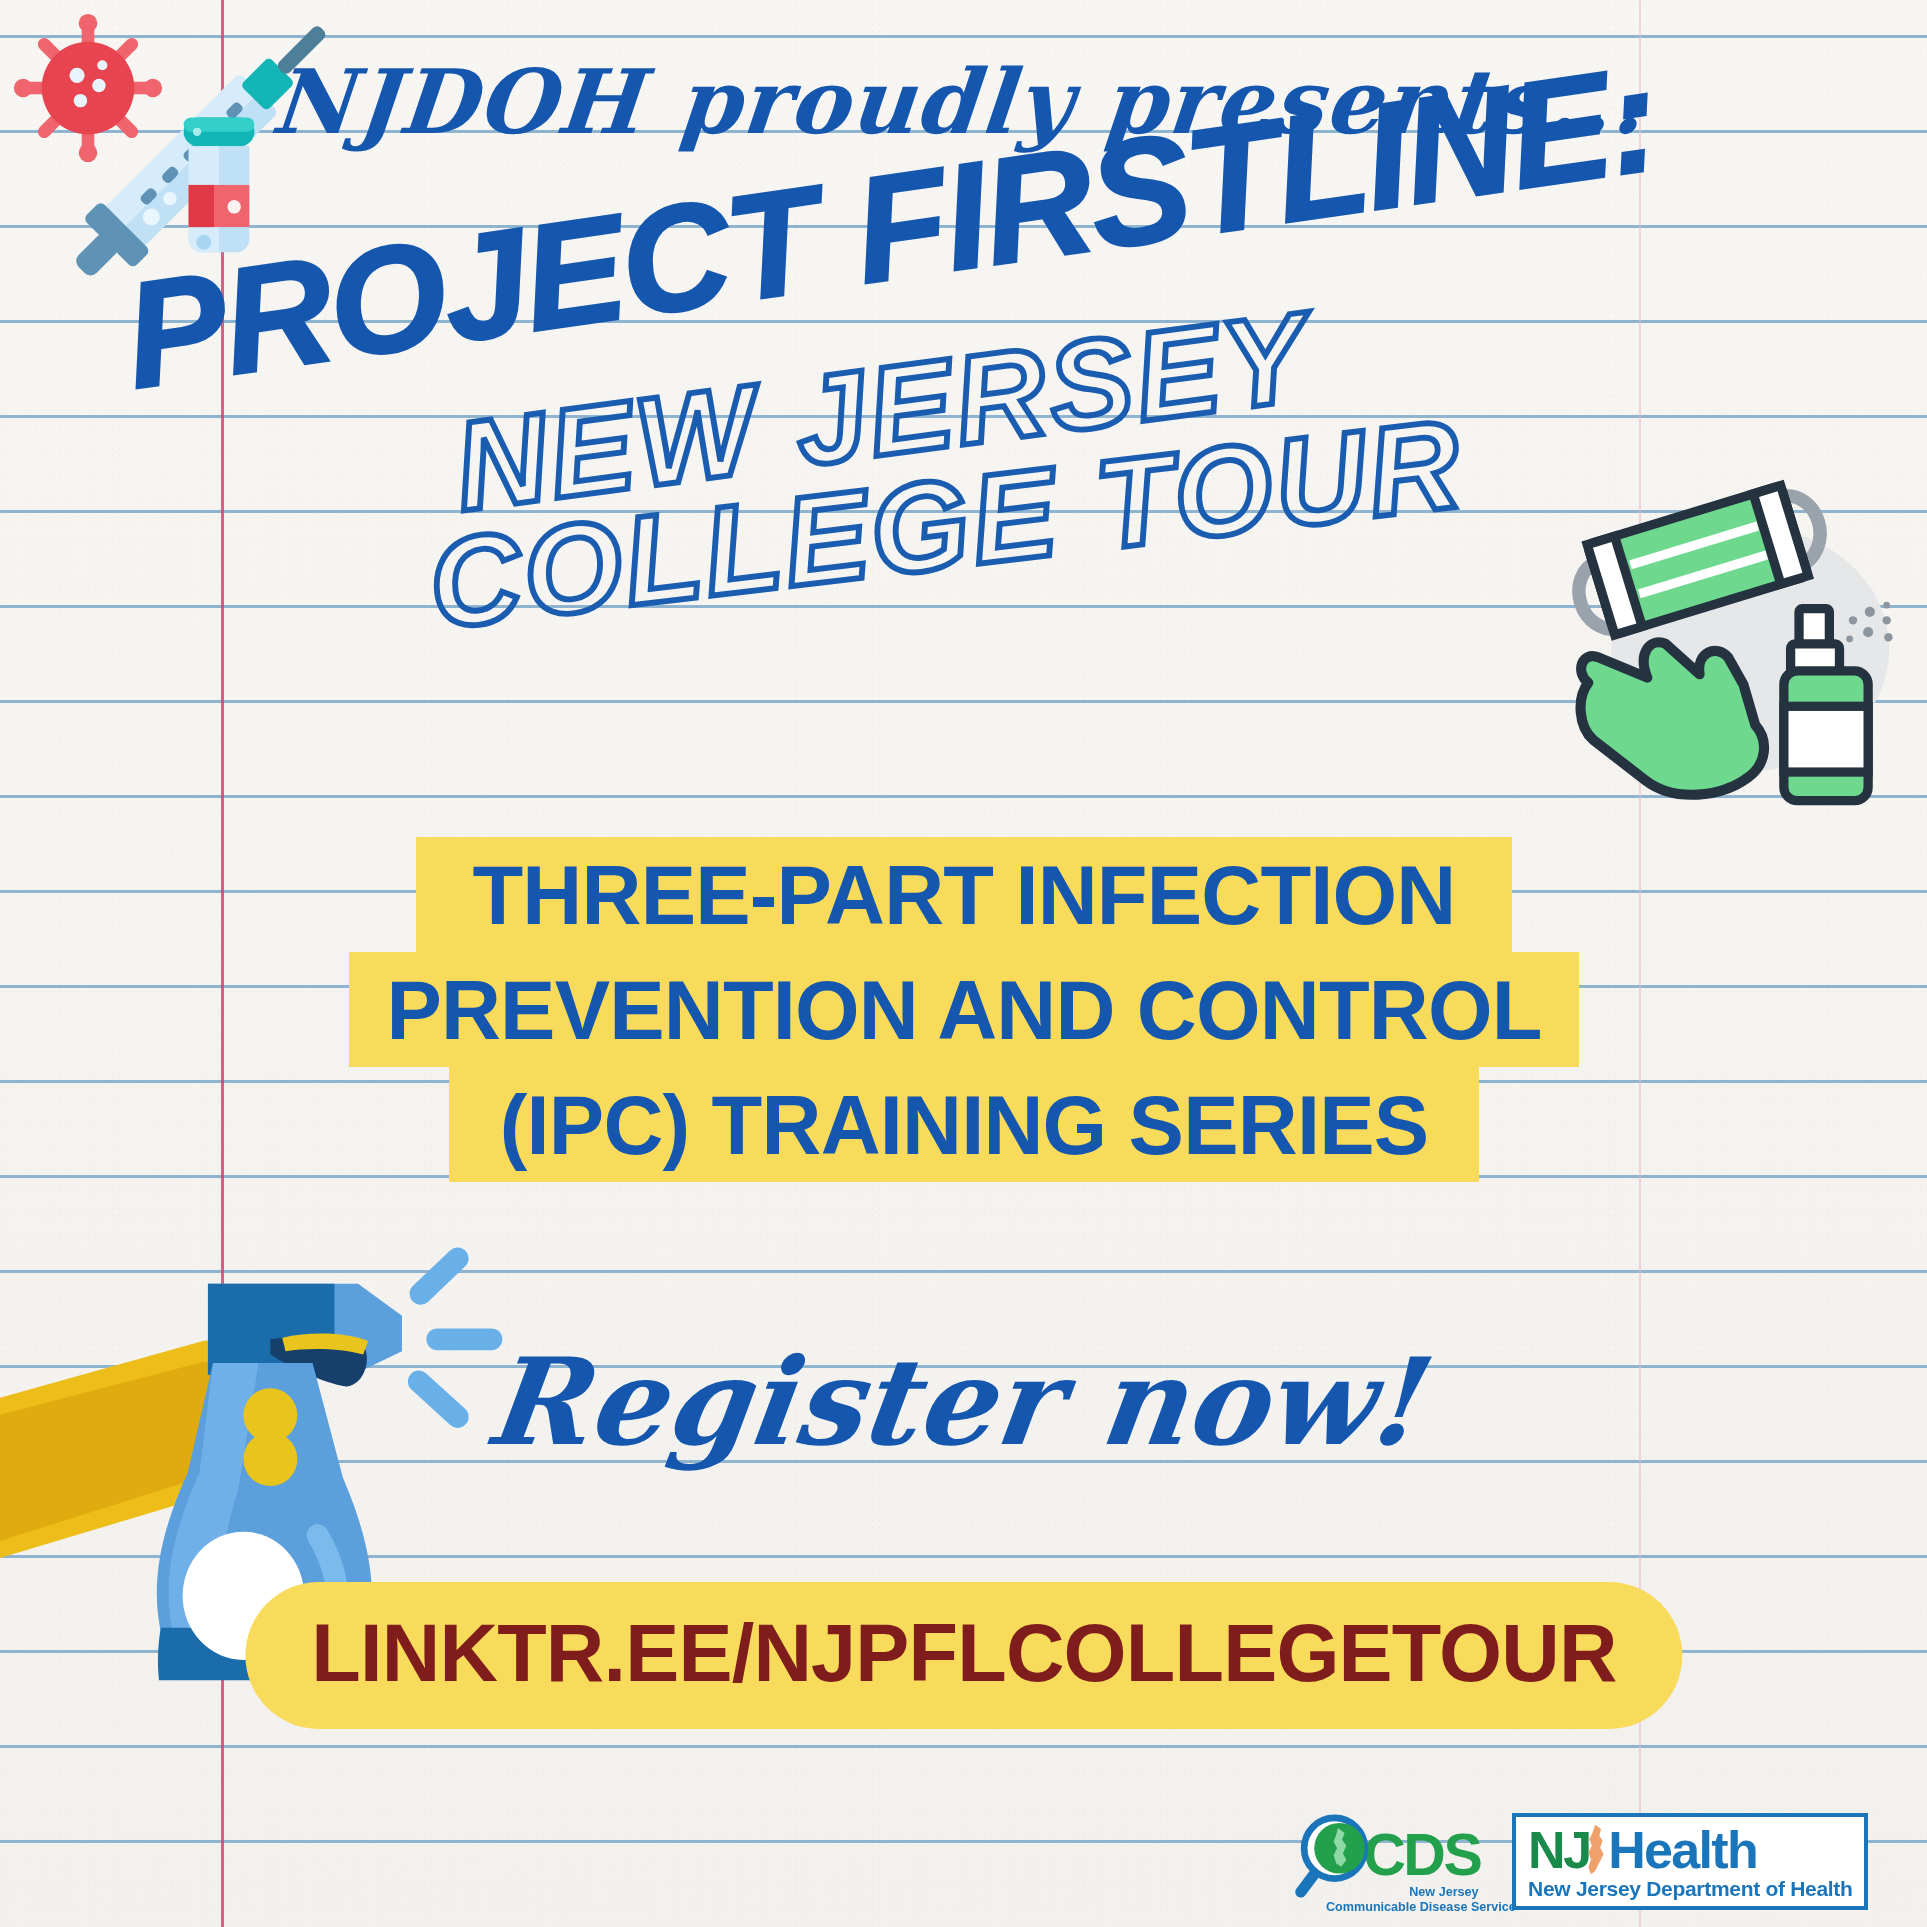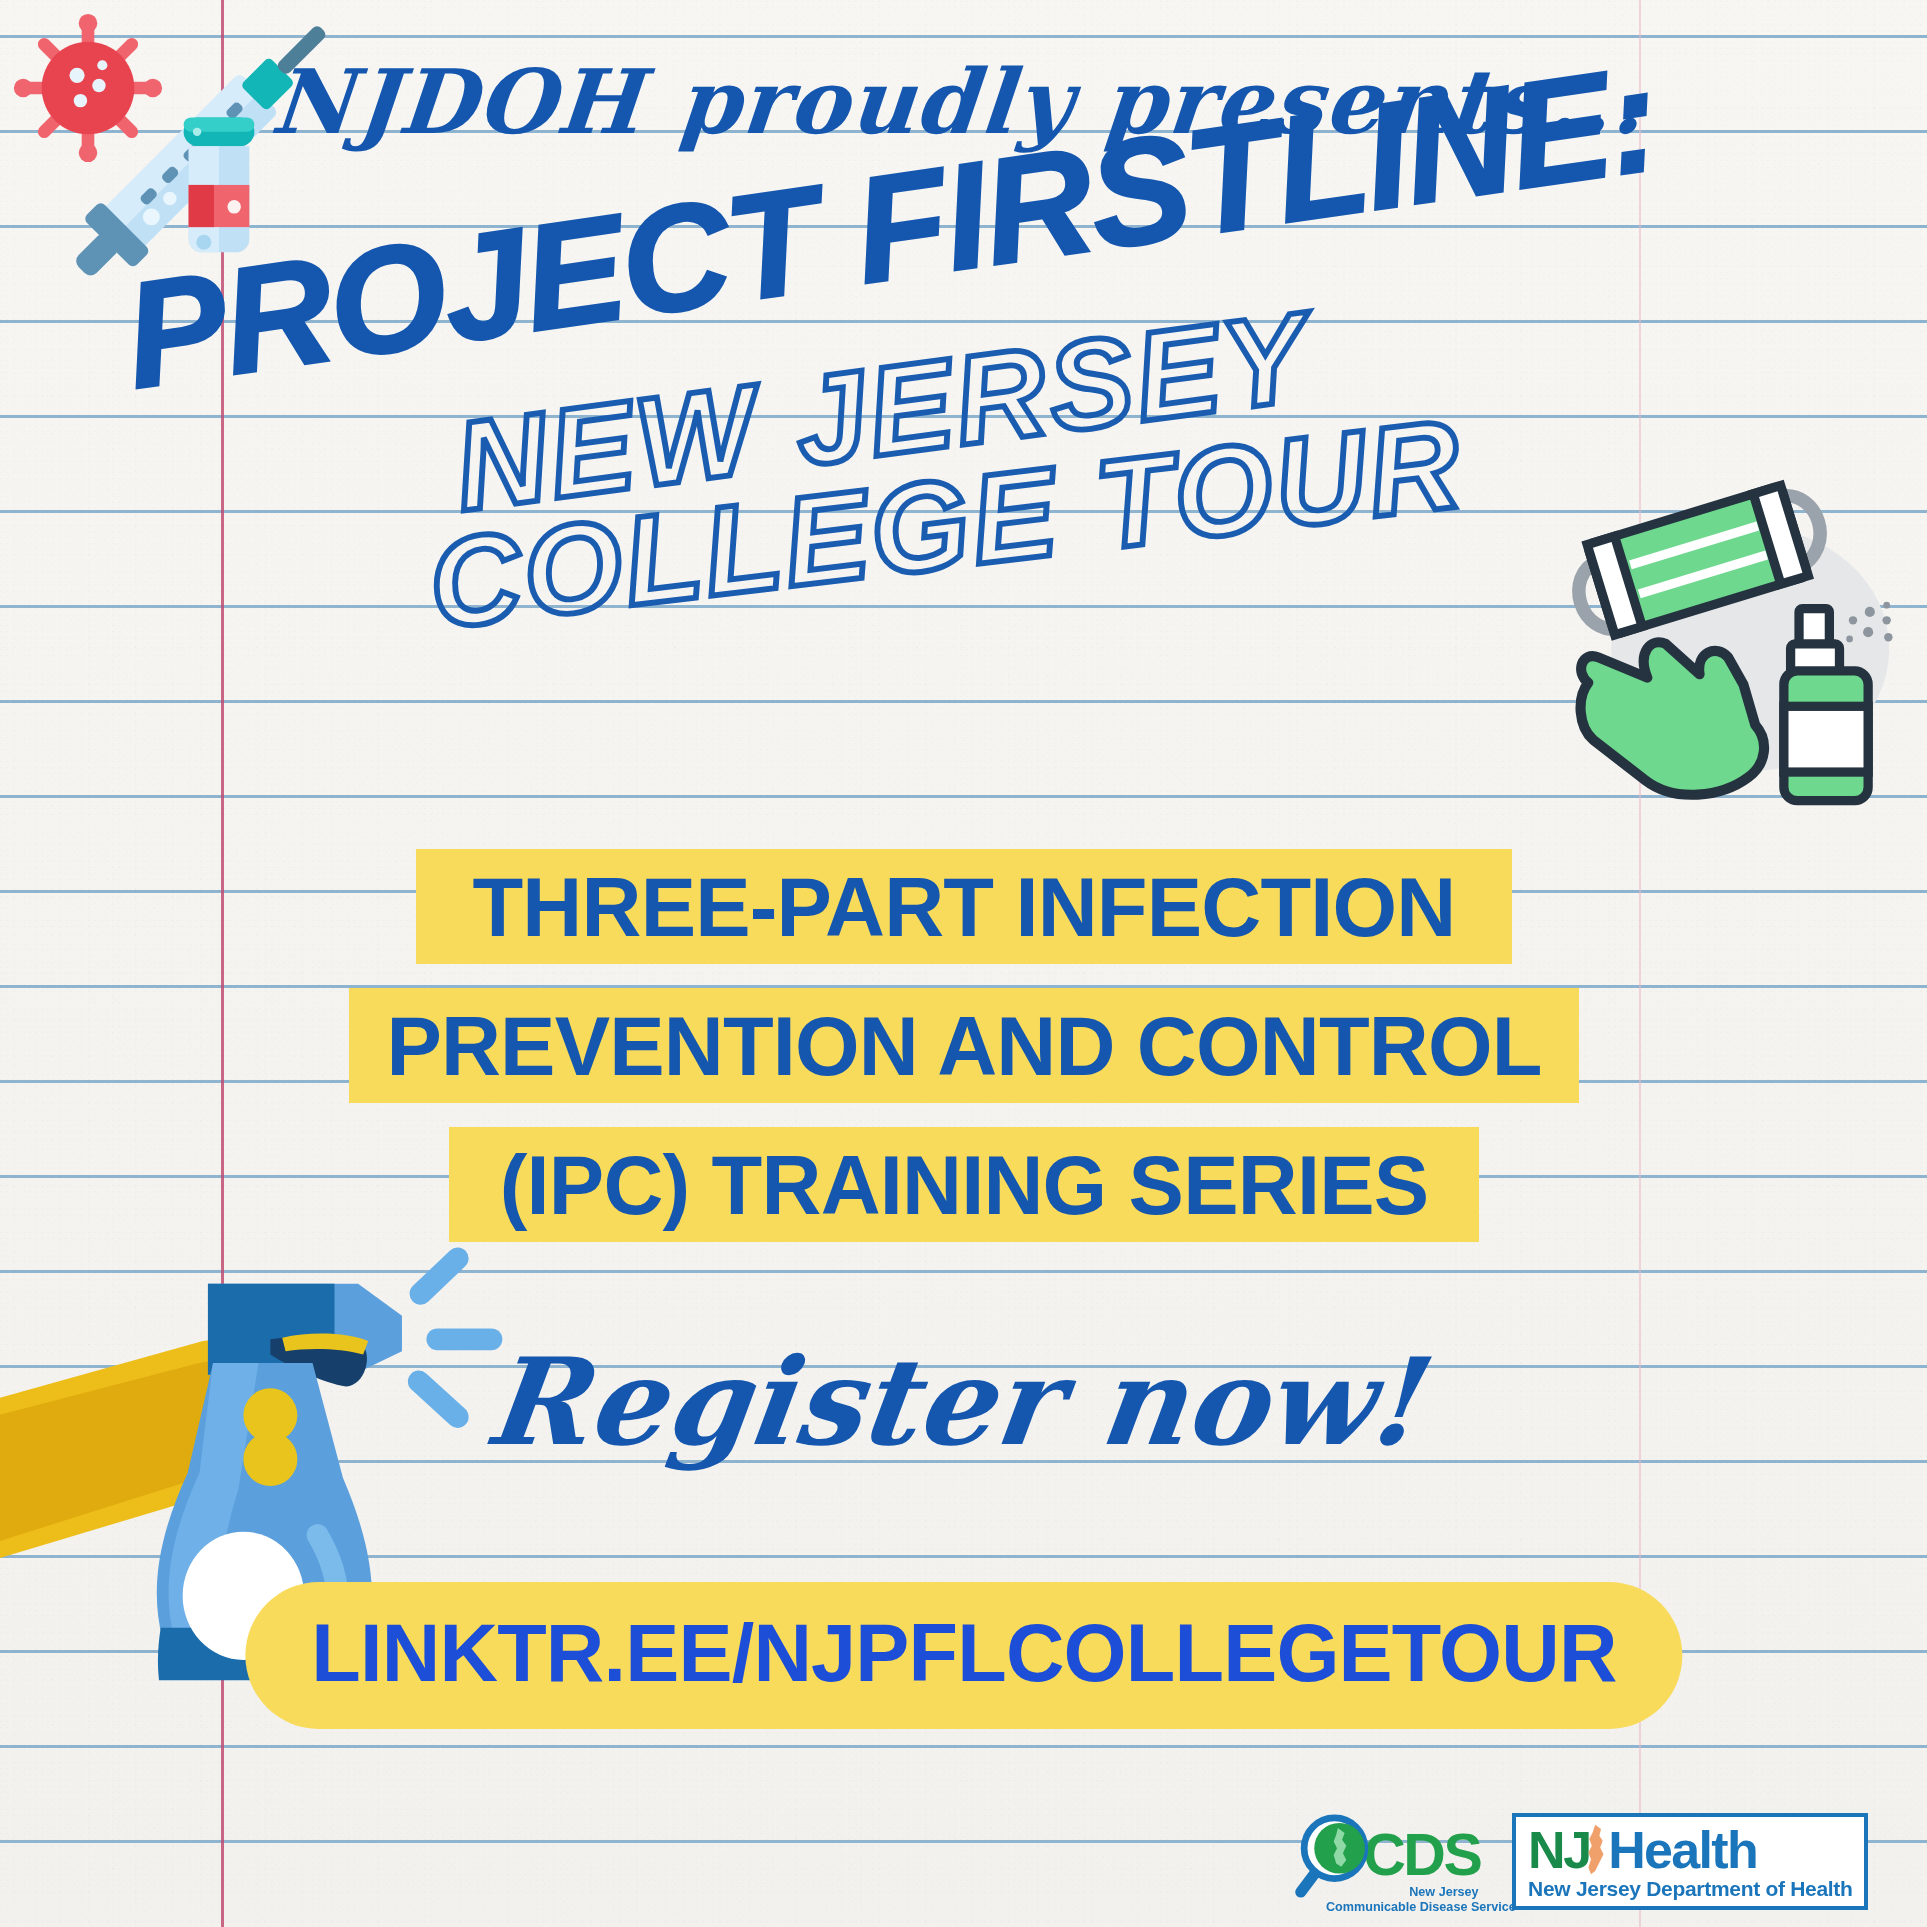--- a/index.html
+++ b/index.html
@@ -75,21 +75,21 @@
   }
   #banner .bline{
     display:block;
     font-size:83px;font-weight:900;line-height:1.0;
     color:#1557ae;letter-spacing:-0.8px;
   }
   #banner .bline > span{
     display:inline-block;
     background:#f9db5b;
     padding:17px 39px 15px 39px;
-    margin:12px;
+    margin:0;
   }
   #banner .bline.l1 > span{padding-left:56px;padding-right:56px;}
   #banner .bline.l2 > span{padding-left:37px;padding-right:37px;}
   #banner .bline.l3 > span{padding-left:51px;padding-right:51px;}
 
   
   #register{
     position:absolute;left:0;right:0;top:1331px;text-align:center;
     font-family:"DejaVu Serif",serif;
     font-style:italic;font-weight:700;
@@ -99,21 +99,21 @@
   }
 
   
   #urlpill{
     position:absolute;left:50%;transform:translateX(-50%);
     top:1582px;
     background:#f9db5b;
     border-radius:76px;
     padding:25px 66px 29px 66px;
     font-size:81px;font-weight:900;letter-spacing:-0.8px;
-    color:#1d4ed8;white-space:nowrap;
+    color:#7f1d1d;white-space:nowrap;
   }
 
   
   #logos{position:absolute;left:1294px;top:1811px;display:flex;align-items:center;gap:32px;}
   #njhealth{
     border:4.2px solid #1b75bb;background:#ffffff;
     padding:6.7px 11.8px 5px 11.8px;
     display:flex;flex-direction:column;align-items:flex-start;
   }
   #njh-top{display:flex;align-items:center;line-height:1;}

